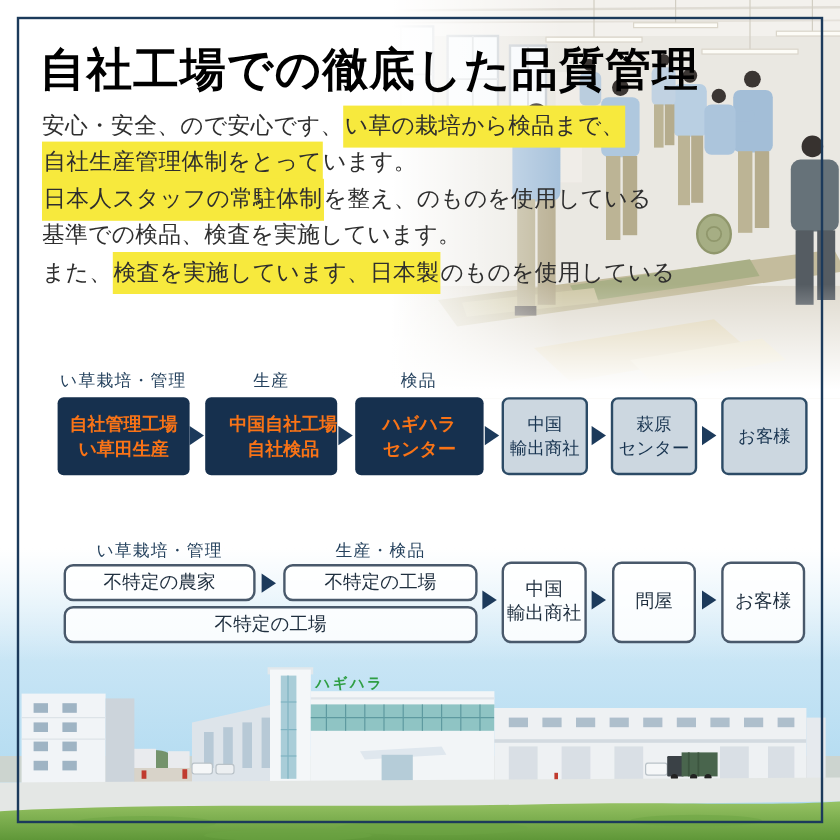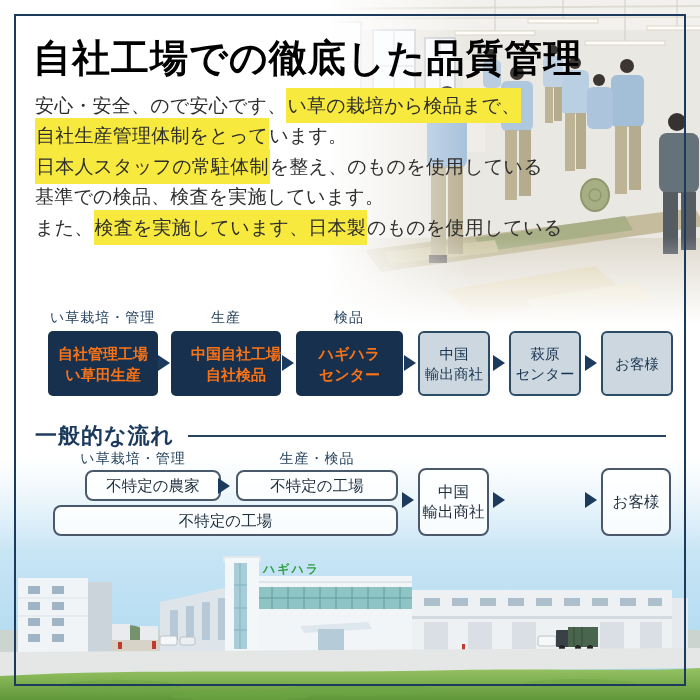--- a/index.html
+++ b/index.html
@@ -354,45 +354,45 @@
       <span>萩原</span>
         <span>センター</span>
     </div>
     <i class="arr" style="left:537px;"></i>
     <div class="fbox light" style="left:553px;width:72px;">
       <span>お客様</span>
         <span></span>
     </div>
   </div>
 
-  <div class="sec-head" id="sh2">
-    <span>一般的な流れ</span>
-    <i class="rule"></i>
-  </div>
 
   <div class="flow" id="flow2">
     <span class="flabel center" style="left:85px;">い草栽培・管理</span>
     <span class="flabel center" style="left:269px;">生産・検品</span>
 
-    <div class="fbox outline row1" style="left:5px;width:136px;margin-left:32px;">
+    <div class="fbox outline row1" style="left:5px;width:160px;">
       <span>不特定の農家</span>
     </div>
     <i class="arr" style="left:170px;top:28px;"></i>
     <div class="fbox outline row1" style="left:188px;width:162px;">
       <span>不特定の工場</span>
     </div>
     <div class="fbox outline row2" style="left:5px;width:345px;">
       <span>不特定の工場</span>
     </div>
     <i class="arr" style="left:354px;top:42px;"></i>
     <div class="fbox outline tall" style="left:370px;width:71px;">
       <span>中国</span>
         <span>輸出商社</span>
     </div>
     <i class="arr" style="left:445px;top:42px;"></i>
+    <div class="fbox outline tall" style="left:462px;width:70px;">
+      <span>問屋</span>
+        <span></span>
+    </div>
     <i class="arr" style="left:537px;top:42px;"></i>
     <div class="fbox outline tall" style="left:553px;width:70px;">
       <span>お客様</span>
         <span></span>
     </div>
   </div>
 
   <div class="frame"></div>
 </div>
 

